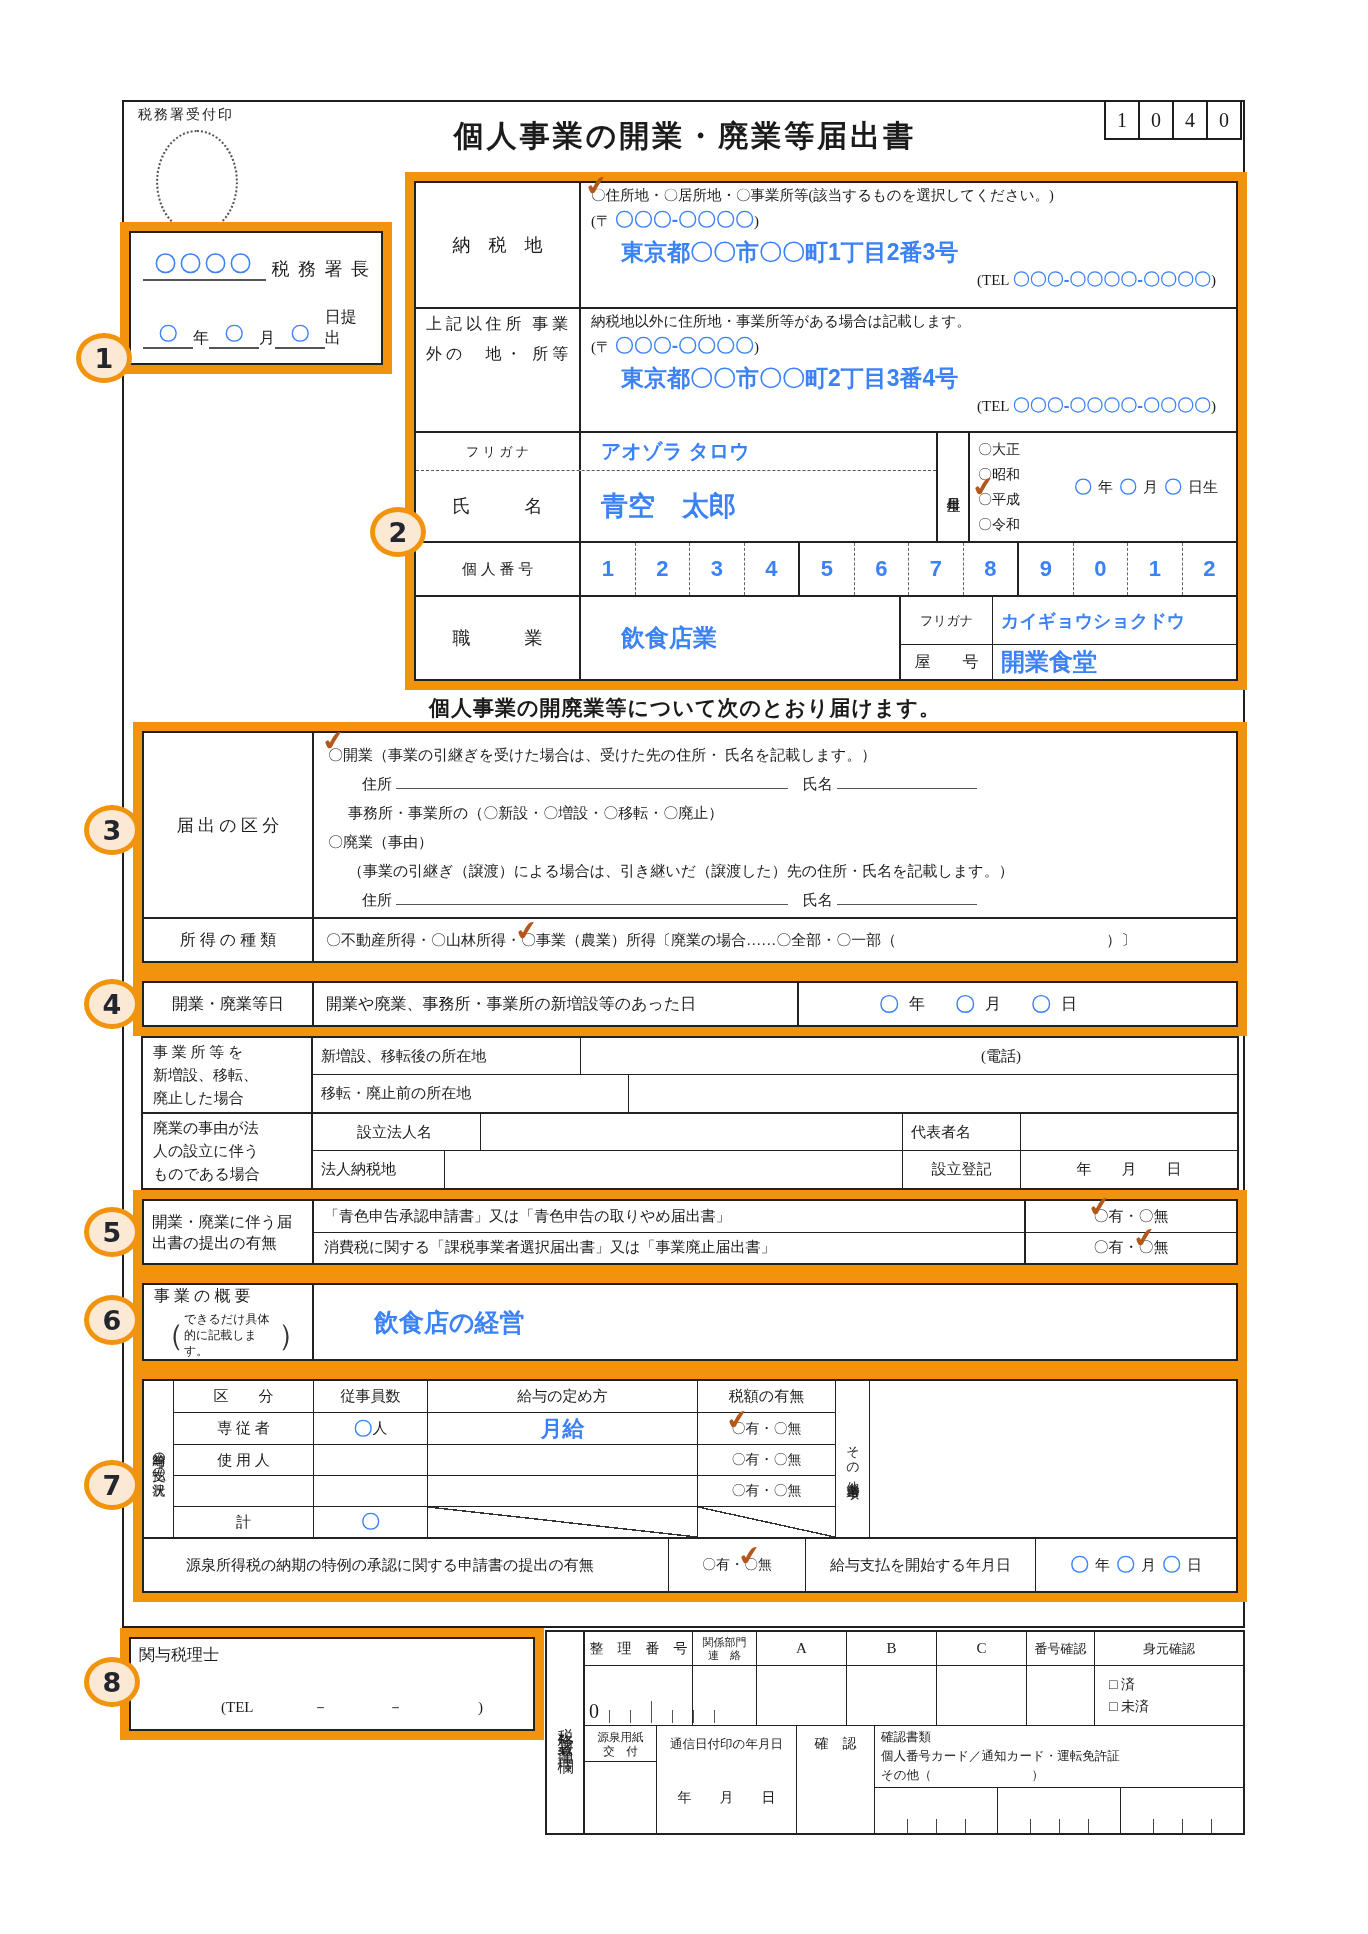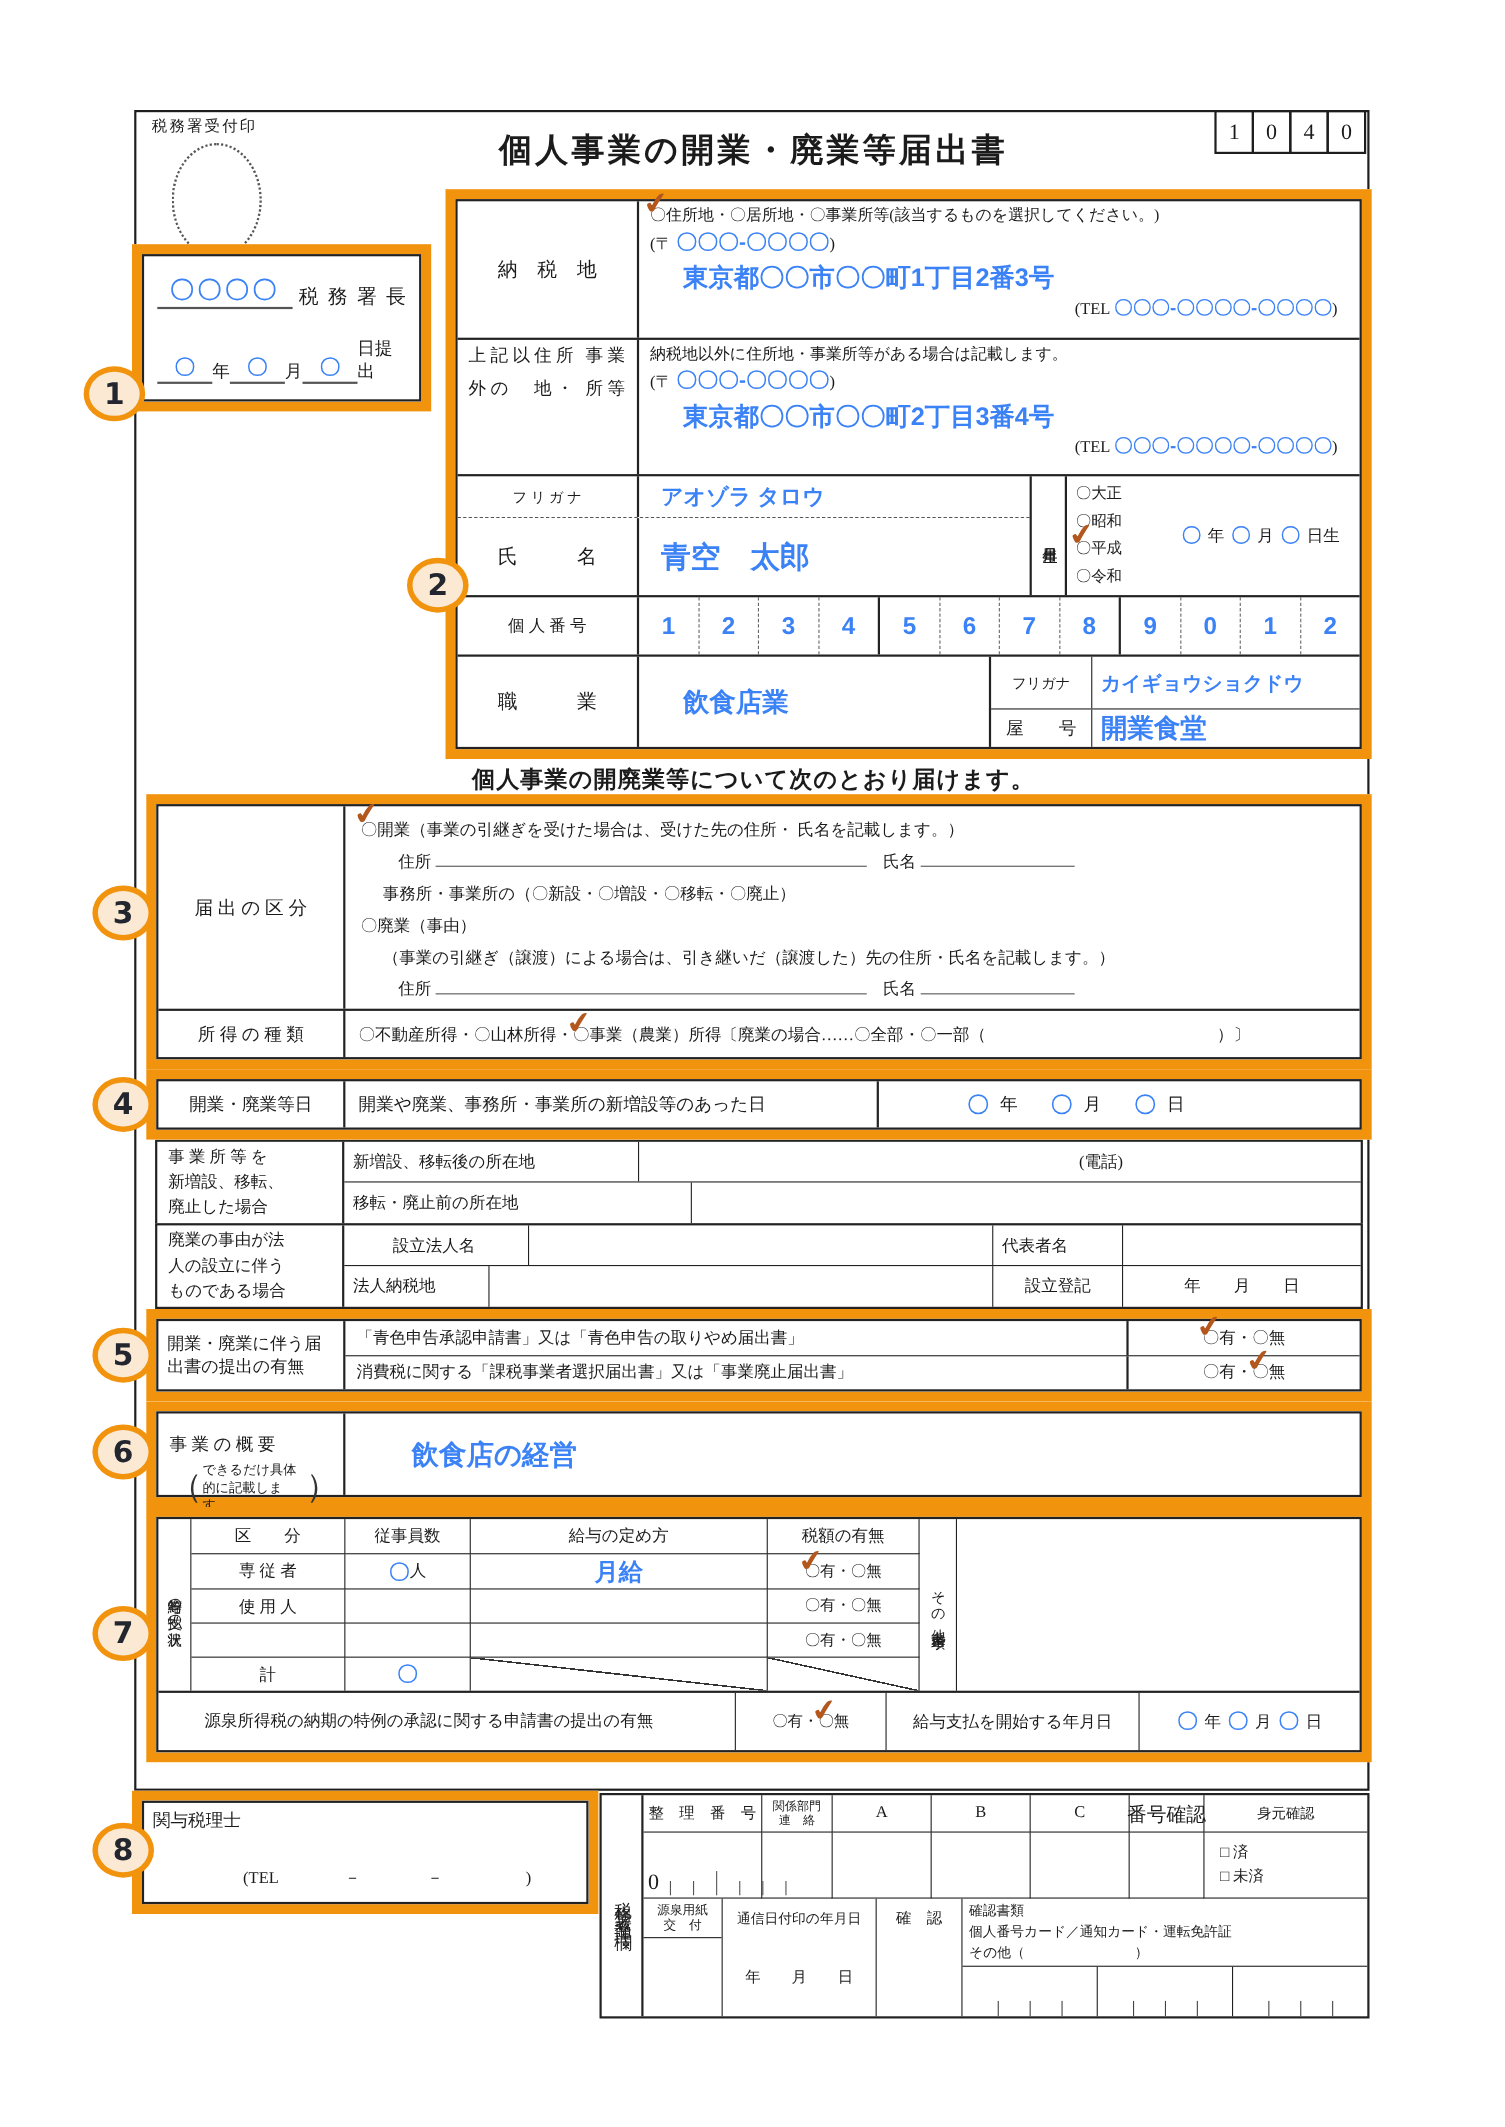--- a/index.html
+++ b/index.html
@@ -322,21 +322,21 @@
               <span class="cc"><span class="tick">✔</span><span>〇</span></span>
               <span>無</span>
           </div>
         </div>
       </div>
     </div>
   </div>
 
   <div class="hl" style="left:133px;top:1274px;width:1114px;height:96px;">
     <div class="inner" style="display:flex;">
-      <div style="width:170px;border-right:2px solid #222;padding:18px 4px 0 10px;">
+      <div style="width:170px;border-right:2px solid #222;padding:1px 4px 0 10px;">
         <div class="nw" style="font-size:16px;">事 業 の 概 要</div>
         <div class="brace" style="margin-top:4px;">
           <span class="p">（</span>
           <span><span>できるだけ具体</span><br><span>的に記載します。</span></span>
           <span class="p">）</span>
         </div>
       </div>
       <div class="o" style="flex:1;display:flex;align-items:center;padding-left:60px;font-size:25px;">飲食店の経営</div>
     </div>
   </div>
@@ -421,21 +421,21 @@
     <div style="flex:1;display:flex;flex-direction:column;">
       <div class="row" style="height:34px;">
         <div class="sc nw" style="width:108px;font-size:14px;">整　理　番　号</div>
         <div class="sc" style="width:64px;flex-direction:column;font-size:11px;line-height:13px;">
             <span>関係部門</span>
             <span>連　絡</span>
           </div>
         <div class="sc" style="width:90px;font-size:15px;">A</div>
         <div class="sc" style="width:90px;font-size:15px;">B</div>
         <div class="sc" style="width:90px;font-size:15px;">C</div>
-        <div class="sc nw" style="width:68px;font-size:18px;">番号確認</div>
+        <div class="sc nw" style="width:68px;font-size:13px;">番号確認</div>
         <div class="sc nw" style="flex:1;border-right:none;font-size:13px;">身元確認</div>
       </div>
       <div class="row" style="height:60px;">
         <div class="sc" style="width:108px;justify-content:flex-start;align-items:flex-end;padding:0 0 2px 4px;">
           <span style="font-size:20px;">0</span>
           <span class="vtick"></span>
             <span class="vtick"></span>
             <span class="vtick" style="height:22px;"></span>
             <span class="vtick"></span>
             <span class="vtick"></span>

